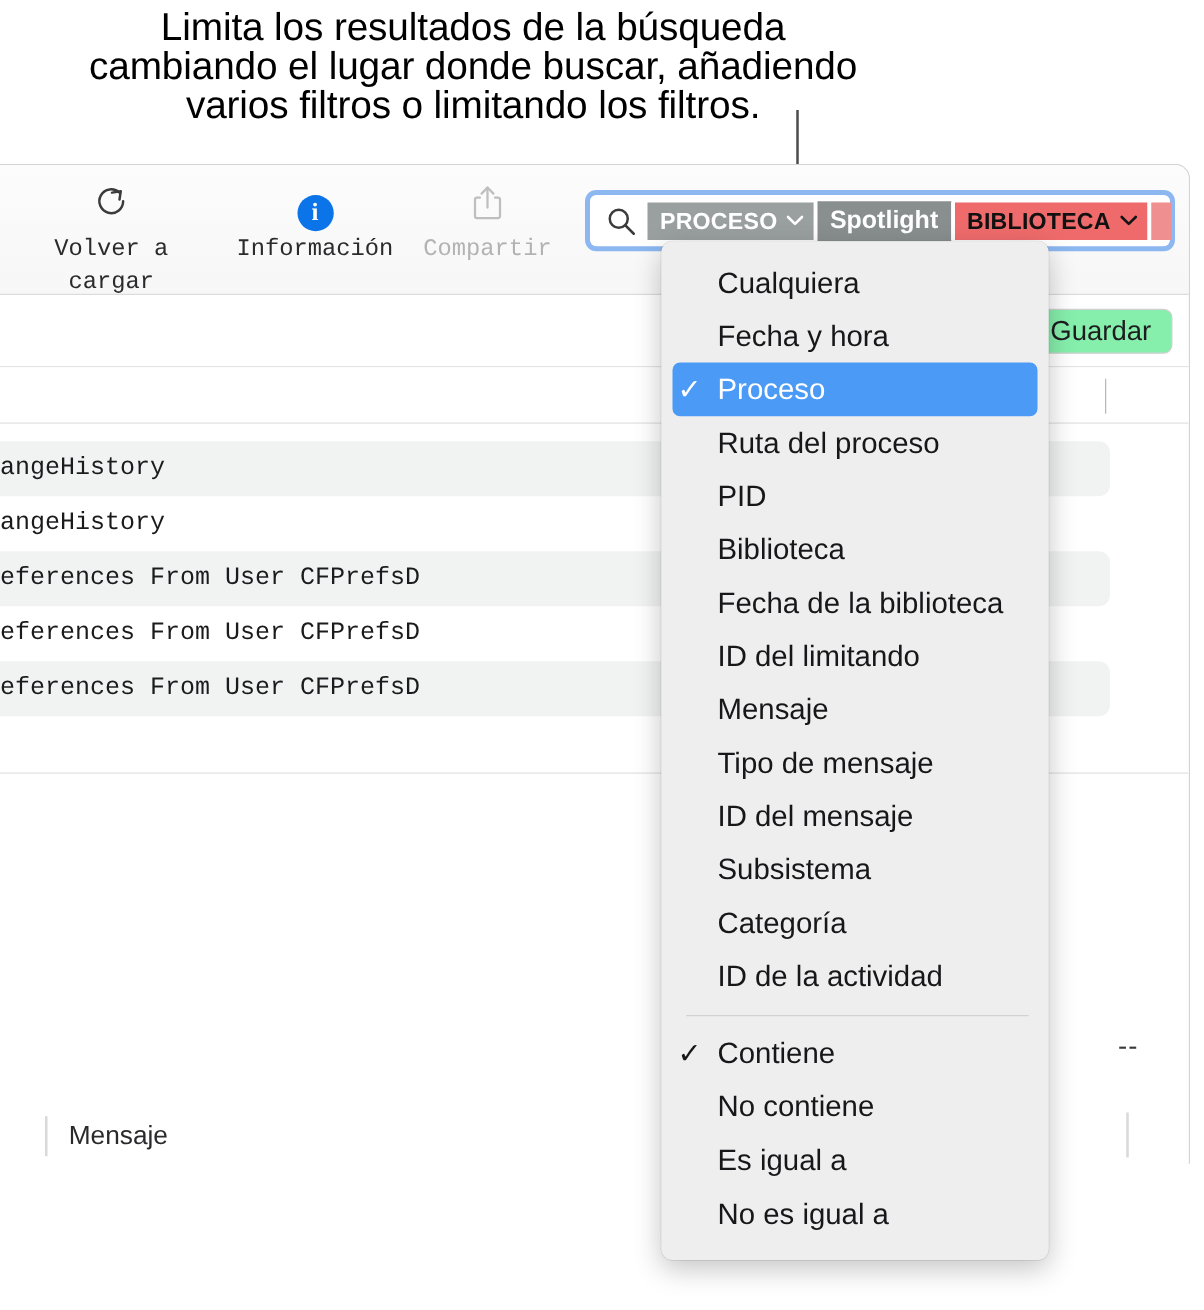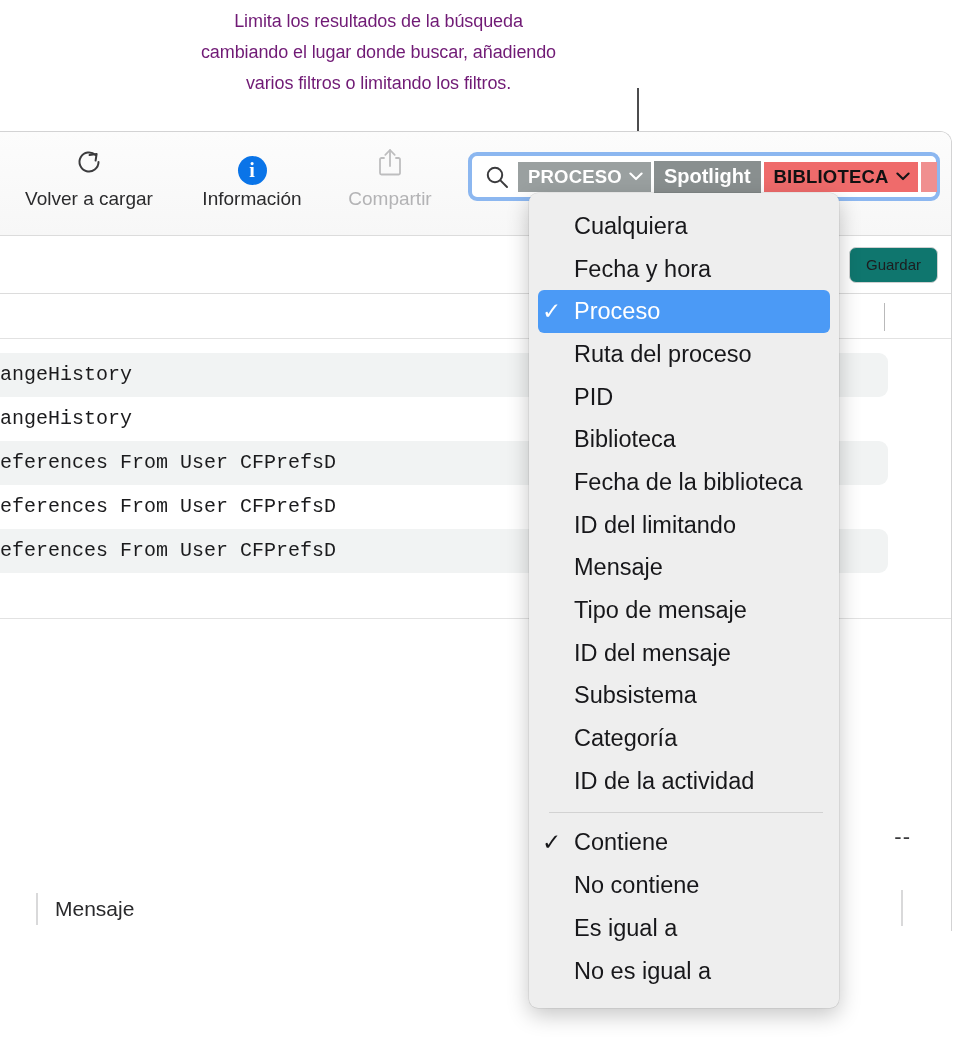--- a/index.html
+++ b/index.html
@@ -17,23 +17,23 @@
   }
 
   
   #callout {
     position: absolute;
     left: 0;
     top: 6px;
     width: 769px;
     text-align: center;
     font-family: "Liberation Sans", sans-serif;
-    font-size: 18px;
+    font-size: 31px;
     line-height: 31px;
-    color: #701a75;
+    color: #000000;
     letter-spacing: -0.1px;
   }
   #callout .cl-line { display: block; }
   #callout-line-1 { margin-left: -12px; }
   #callout-line-2 { margin-left: -12px; }
   #callout-line-3 { margin-left: -12px; }
 
   #callout-leader {
     position: absolute;
     left: 637px;
@@ -84,21 +84,21 @@
   .tb-glyph {
     display: block;
     height: 40px;
     line-height: 40px;
   }
   .tb-label {
     display: block;
     font-size: 19px;
     line-height: 26px;
     color: #2b2b2d;
-    font-family: Liberation Sans, sans-serif;
+    font-family: Liberation Mono, monospace;
   }
   .tb-label.dim { color: #b3b3b5; }
 
   #tb-reload { left: 4px; }
   #tb-info   { left: 167px; }
   #tb-share  { left: 305px; }
 
   
   .ic-reload {
     display: inline-block;
@@ -188,25 +188,25 @@
     background: #ffffff;
     border-bottom: 1px solid #dcdcdc;
     box-sizing: border-box;
   }
   #save-button {
     position: absolute;
     right: 13px;
     top: 11px;
     height: 36px;
     padding: 0 16px;
-    background: #0f766e;
+    background: #86efac;
     border: 1px solid #d0d0d1;
     border-radius: 7px;
     font-family: "Liberation Sans", sans-serif;
-    font-size: 15px;
+    font-size: 22px;
     color: #1d1d1f;
     line-height: 34px;
     box-sizing: border-box;
     cursor: default;
   }
 
   
   #log-area {
     position: absolute;
     left: 0;

